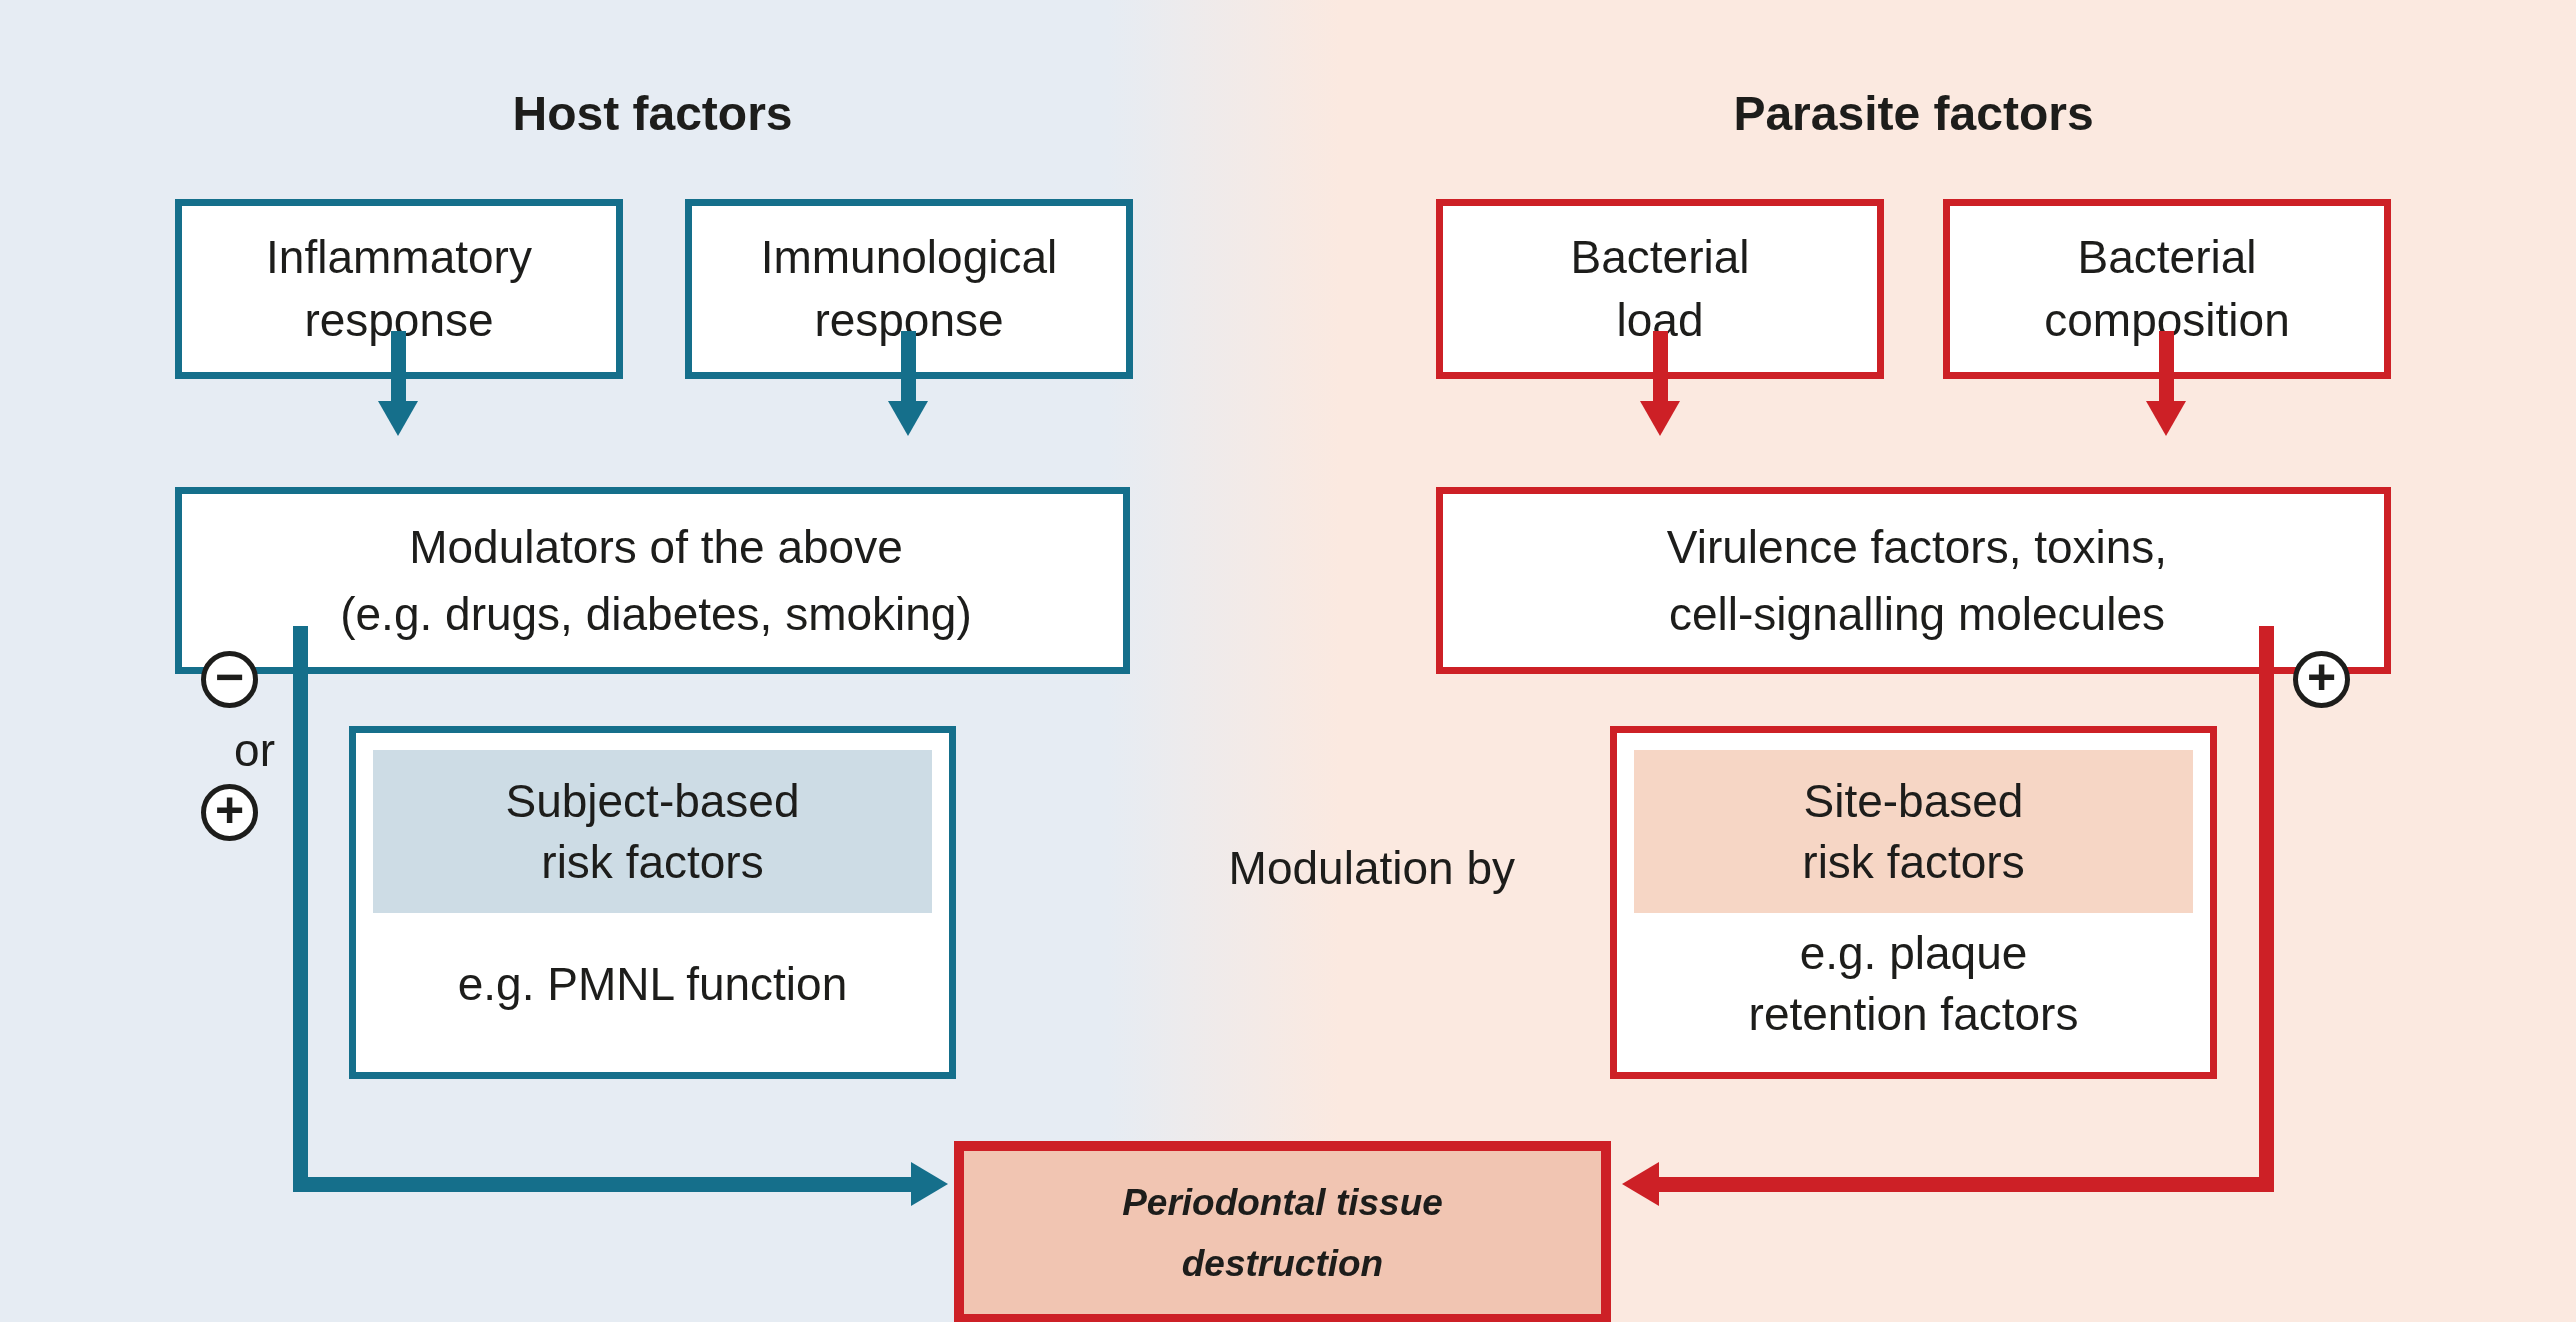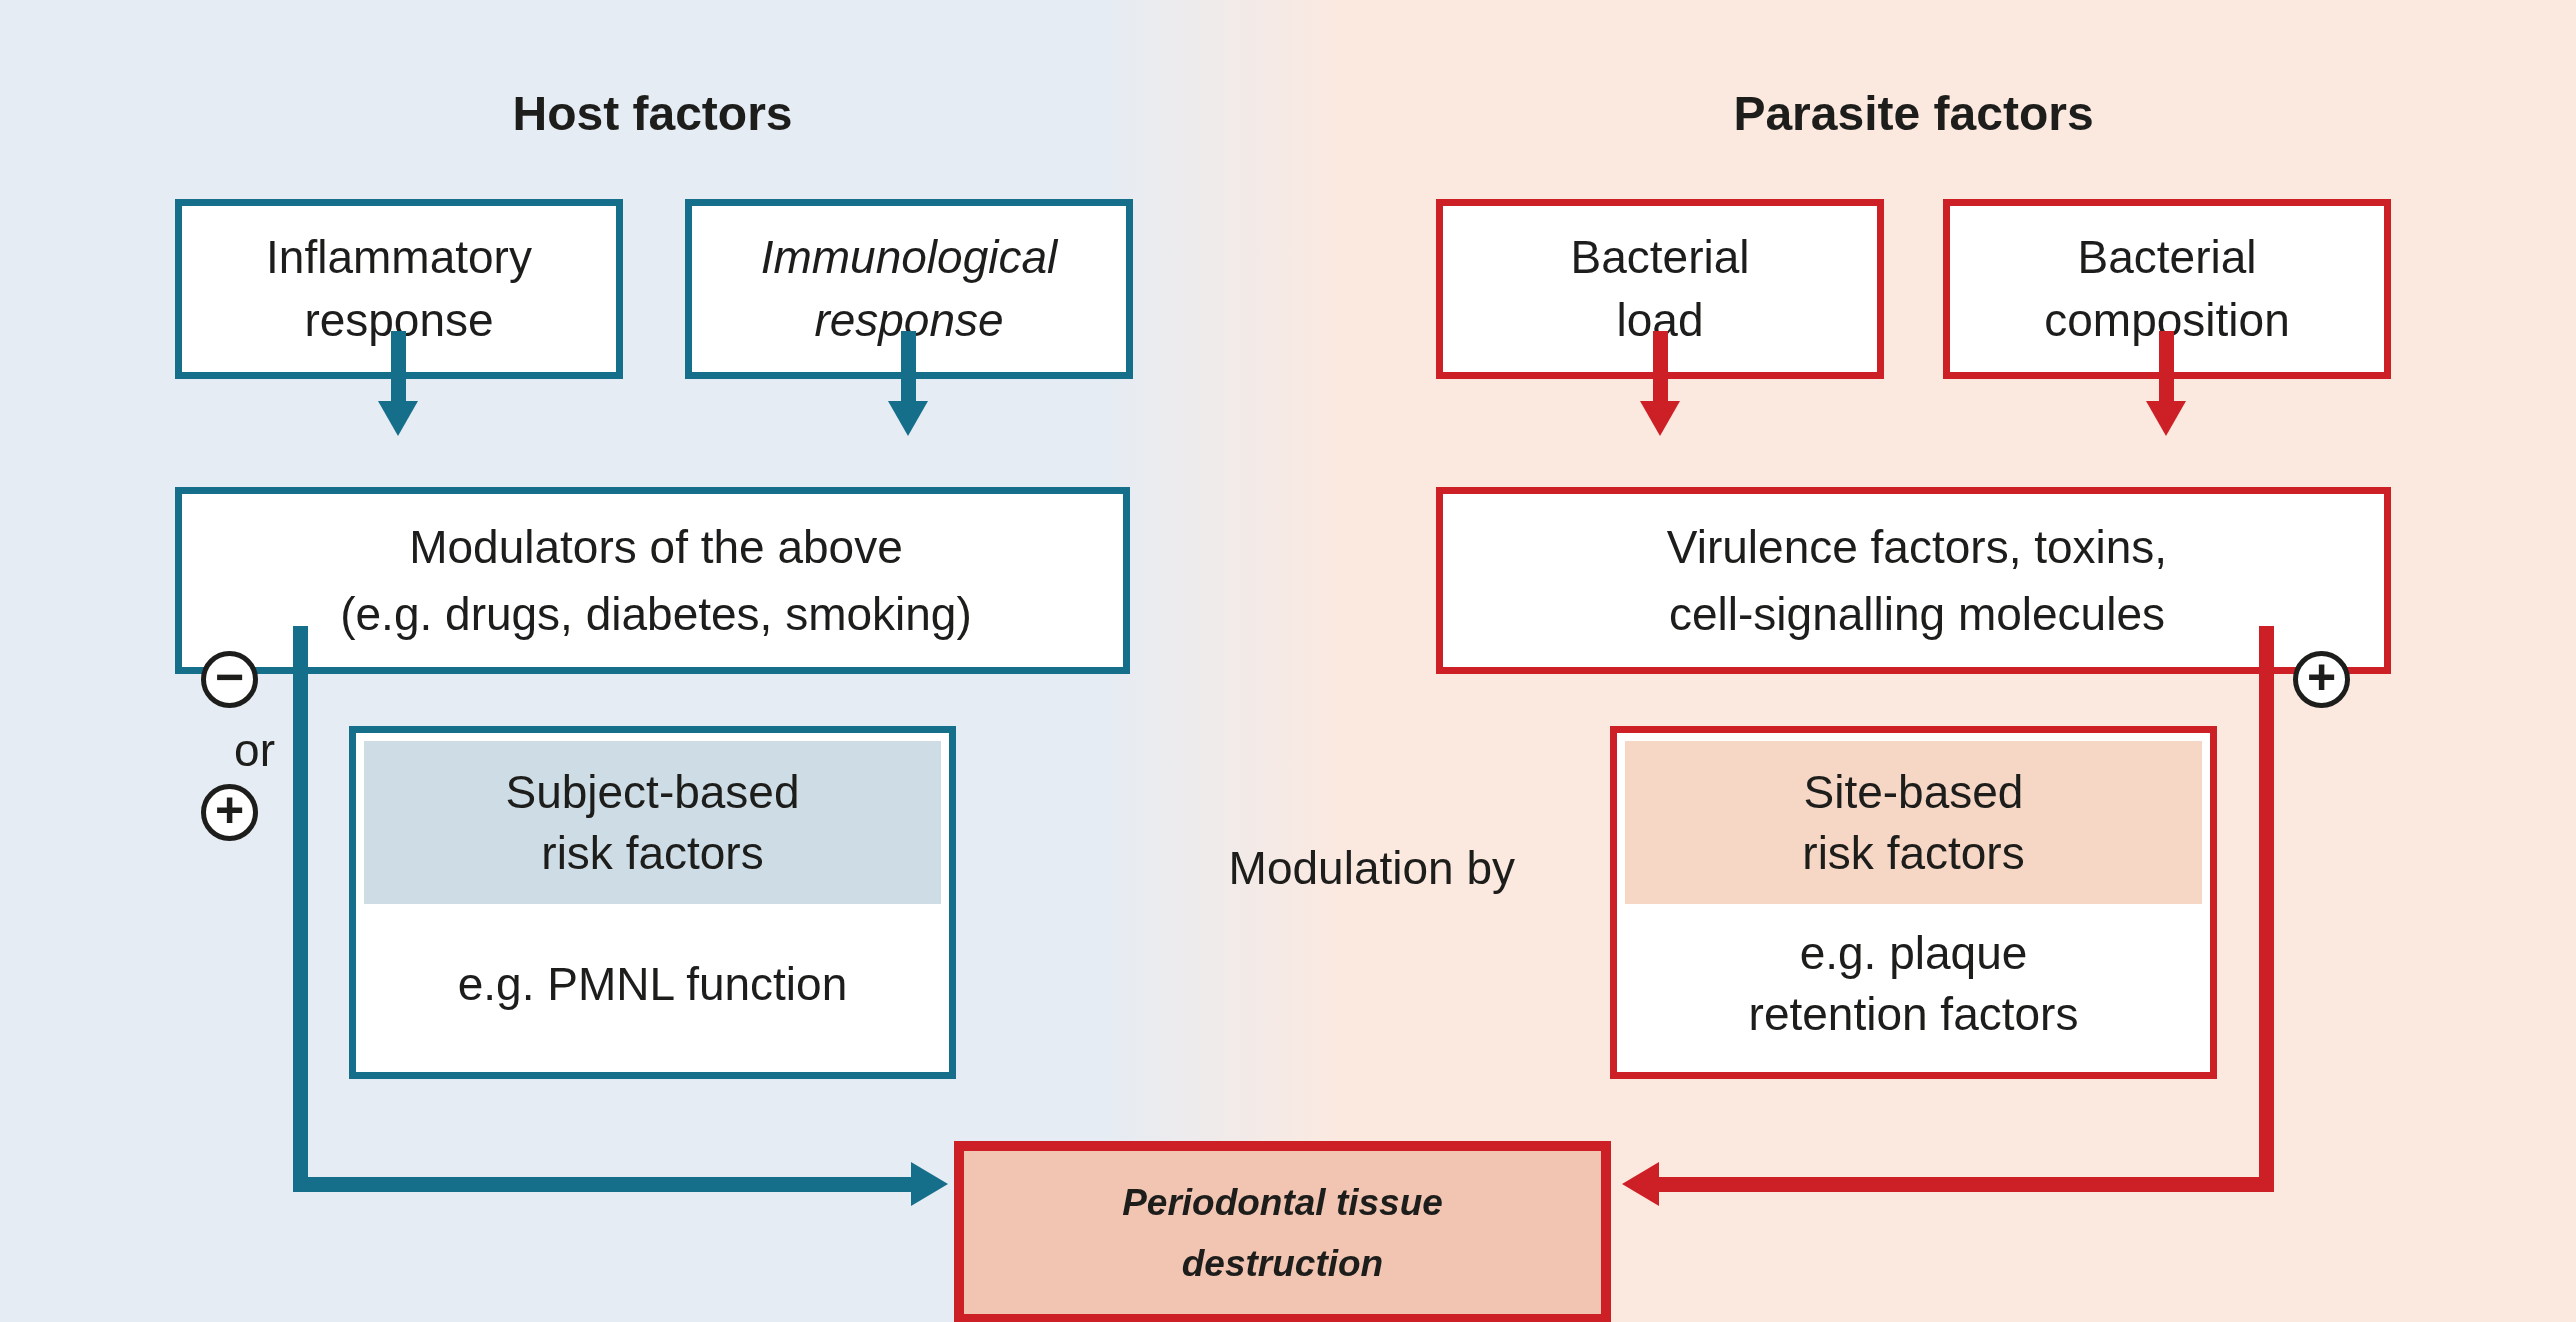--- a/index.html
+++ b/index.html
@@ -18,21 +18,21 @@
     position:absolute; font-weight:bold; font-size:48px; line-height:55px; text-align:center;margin-top:40px;
   }
   .box{
     position:absolute; box-sizing:border-box; background:#ffffff;
     border:7.4px solid var(--teal);
     display:flex; flex-direction:column; align-items:center; justify-content:center;
     text-align:center; font-size:46px; line-height:63px;margin-top:48px;
   }
   .box.red{ border-color:var(--red); }
   .box.wide{ line-height:67px;padding-left:7px; }
-  .box.split{ padding:8px; justify-content:stretch; }
+  .box.split{ padding:17px; justify-content:stretch; }
   .split-header{
     flex:0 0 163px; width:100%; display:flex; flex-direction:column;
     align-items:center; justify-content:center; line-height:61px;
   }
   .split-body{
     flex:1 1 auto; width:100%; background:#ffffff; display:flex; flex-direction:column;
     align-items:center; justify-content:center; line-height:61px;
   }
   .subject-header{ background:var(--subject-fill); }
   .site-header{ background:var(--site-fill); }
@@ -73,21 +73,21 @@
 <div class="figure">
 
   <div class="title" style="left:175px; top:46px; width:955px;">Host factors</div>
   <div class="title" style="left:1436px; top:46px; width:955px;">Parasite factors</div>
 
   <div class="box" style="left:175px; top:151px; width:448px; height:180px;">
     <span>Inflammatory</span>
     <span>response</span>
   </div>
 
-  <div class="box" style="left:685px; top:151px; width:448px; height:180px;font-style:italic;">
+  <div class="box" style="left:685px; top:151px; width:448px; height:180px;">
     <span>Immunological</span>
     <span>response</span>
   </div>
 
   <div class="box wide" style="left:175px; top:439px; width:955px; height:187px;">
     <span>Modulators of the above</span>
     <span>(e.g. drugs, diabetes, smoking)</span>
   </div>
 
   <div class="box split" style="left:349px; top:678px; width:607px; height:353px;">

